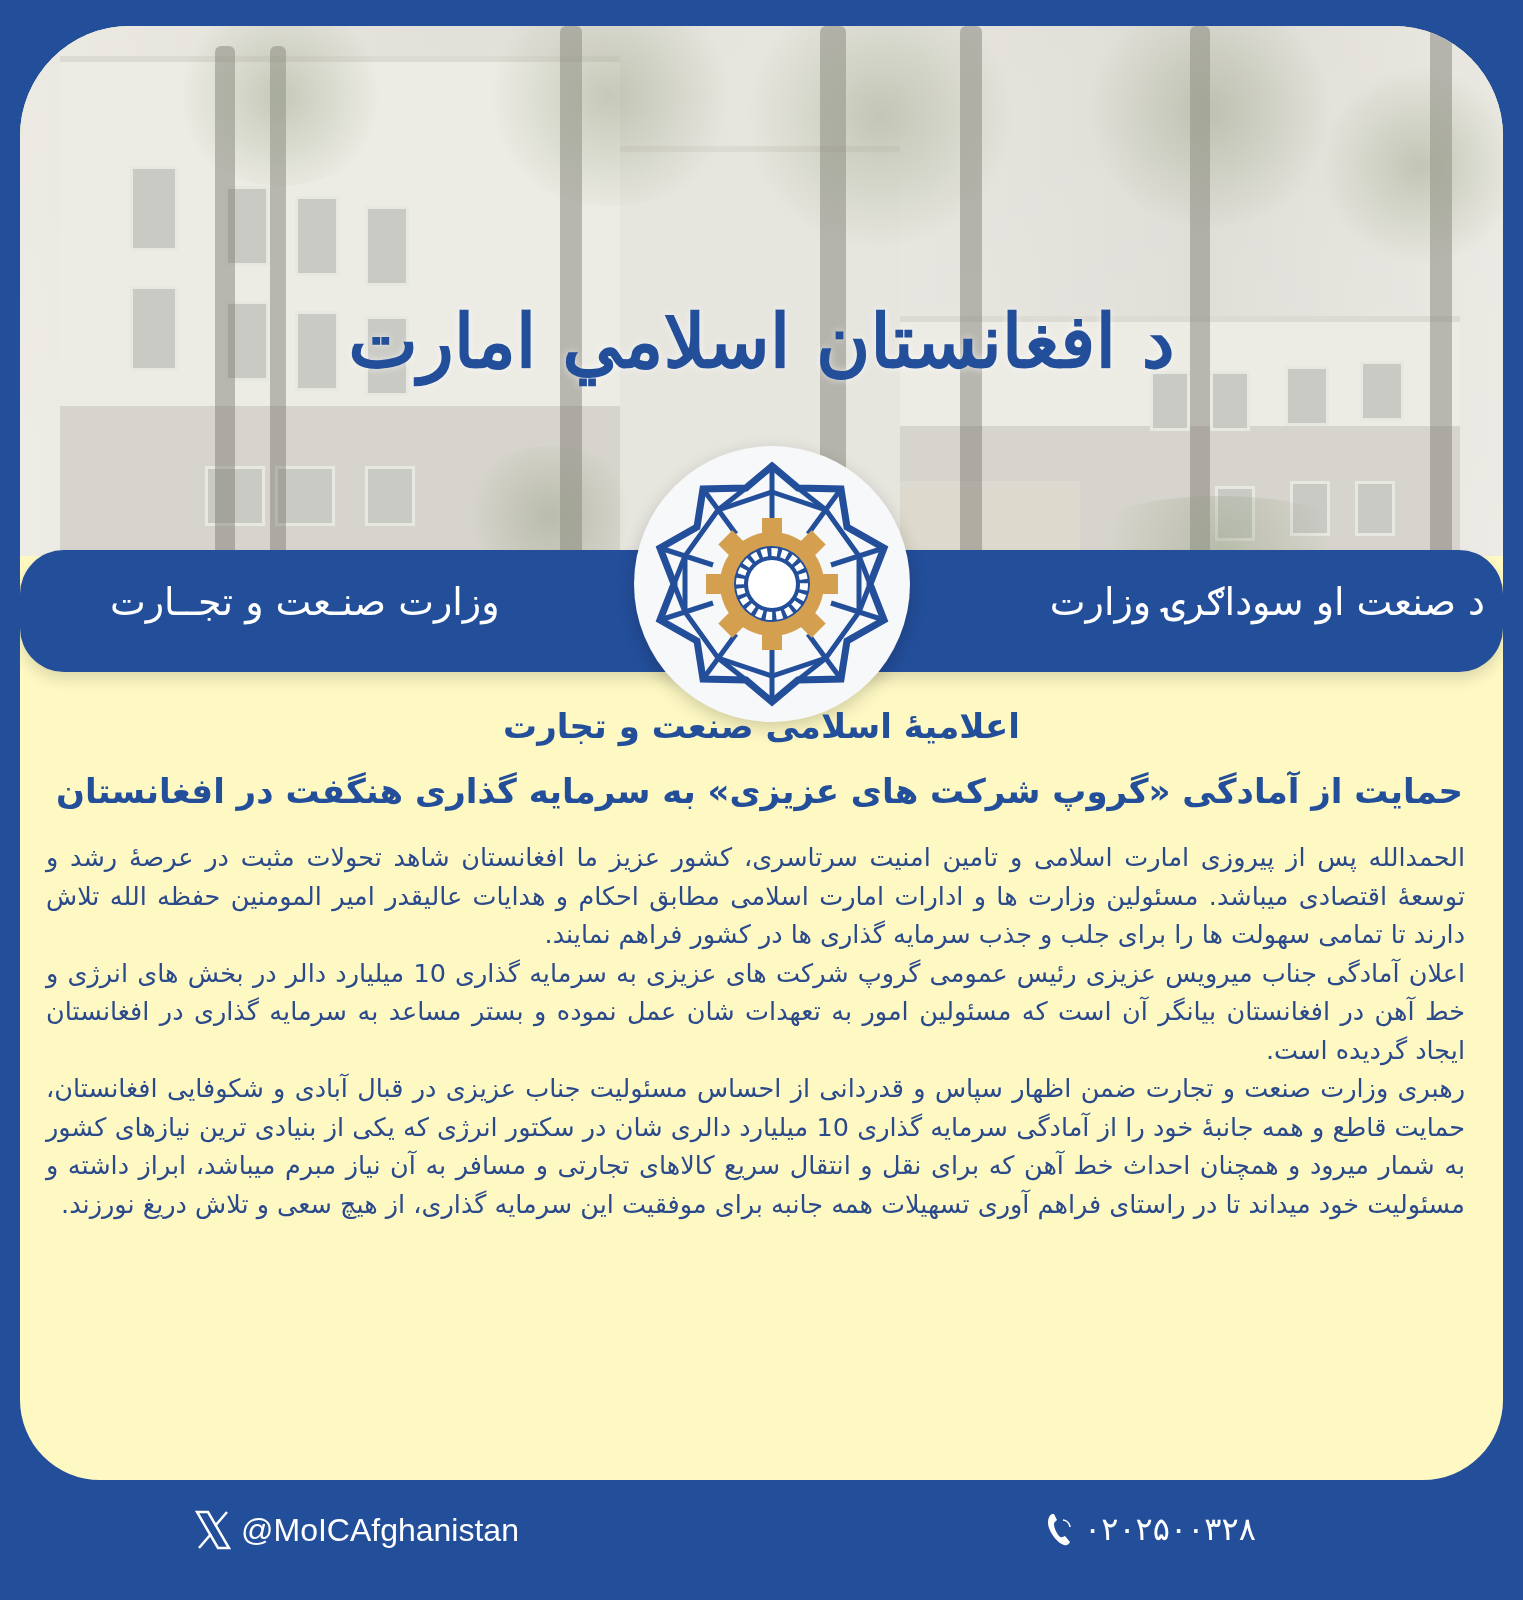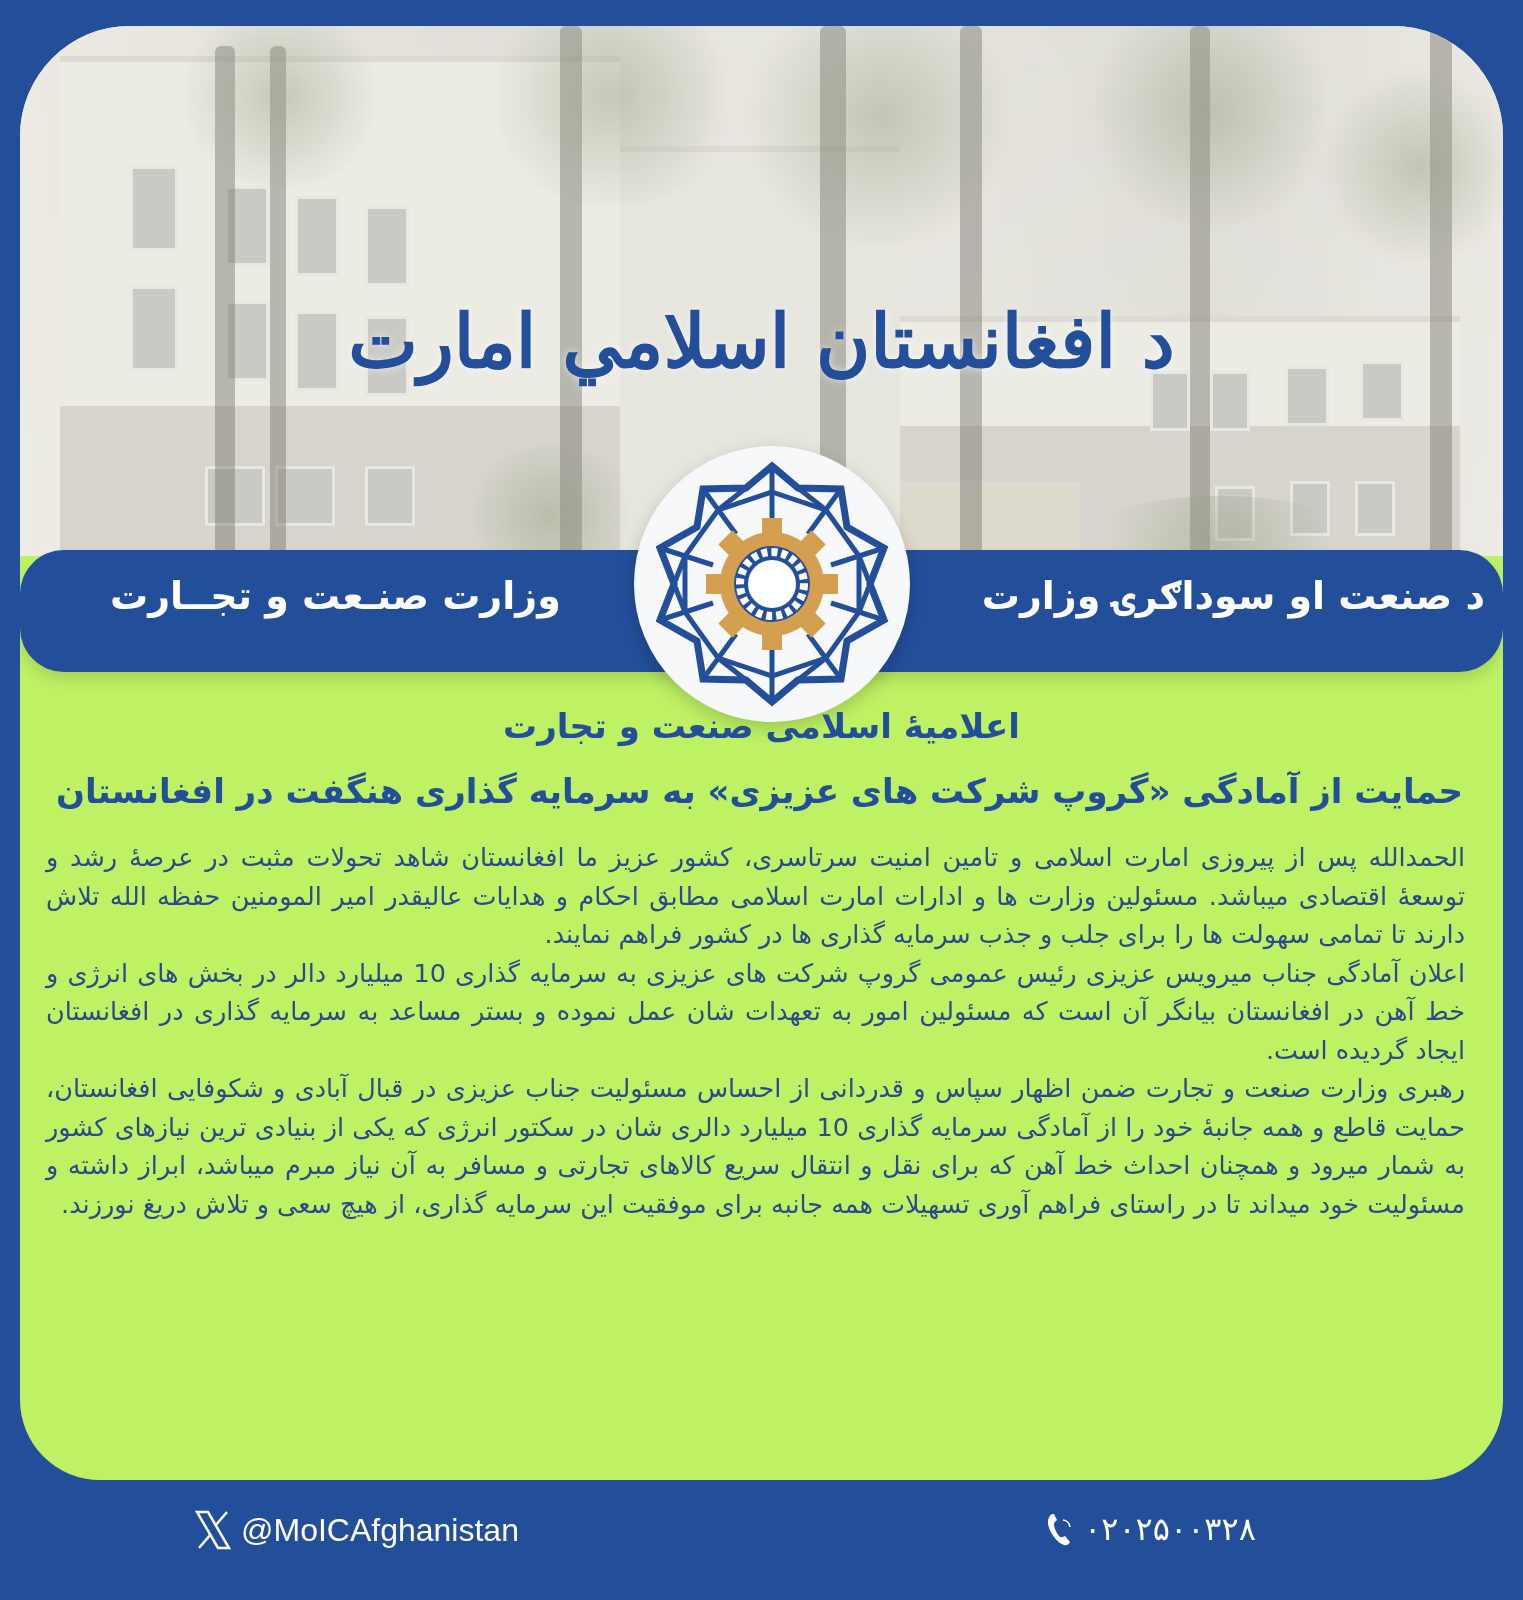--- a/index.html
+++ b/index.html
@@ -6,21 +6,21 @@
     html, body { width: 1523px; height: 1600px; overflow: hidden; }
     body {
       background: #234e9a;
       font-family: "DejaVu Sans", sans-serif;
       position: relative;
     }
     .card {
       position: absolute;
       left: 20px; top: 26px;
       width: 1483px; height: 1454px;
-      background: #bef264;
+      background: #fef9c3;
       border-radius: 110px 110px 80px 80px;
       overflow: hidden;
     }
     
     .photo {
       position: absolute; left: 0; top: 0; width: 100%; height: 530px;
       background:
         linear-gradient(180deg, rgba(255,255,255,0.15) 0%, rgba(255,255,255,0.25) 100%),
         linear-gradient(90deg, #e8e6dd 0%, #dcdad2 30%, #e4e2da 55%, #d8d6ce 80%, #e6e4dc 100%);
       overflow: hidden;
@@ -53,23 +53,23 @@
     }
     
     .banner {
       position: absolute; left: 0; top: 524px;
       width: 1483px; height: 122px;
       background: #234e9a;
       border-radius: 44px;
       box-shadow: 0 8px 14px rgba(0,0,0,0.12);
     }
     .banner-text {
-      position: absolute; top: 24px;
+      position: absolute; top: 30px;
       font-family: "DejaVu Sans", sans-serif;
-      font-weight: bold; font-size: 38px;
+      font-weight: normal; font-size: 38px;
       color: #ffffff;
       direction: rtl;
       white-space: nowrap;
     }
     .banner-right { right: 18px; }
     .banner-left { left: 90px; }
     
     .logo {
       position: absolute; left: 614px; top: 420px;
       width: 276px; height: 276px;

